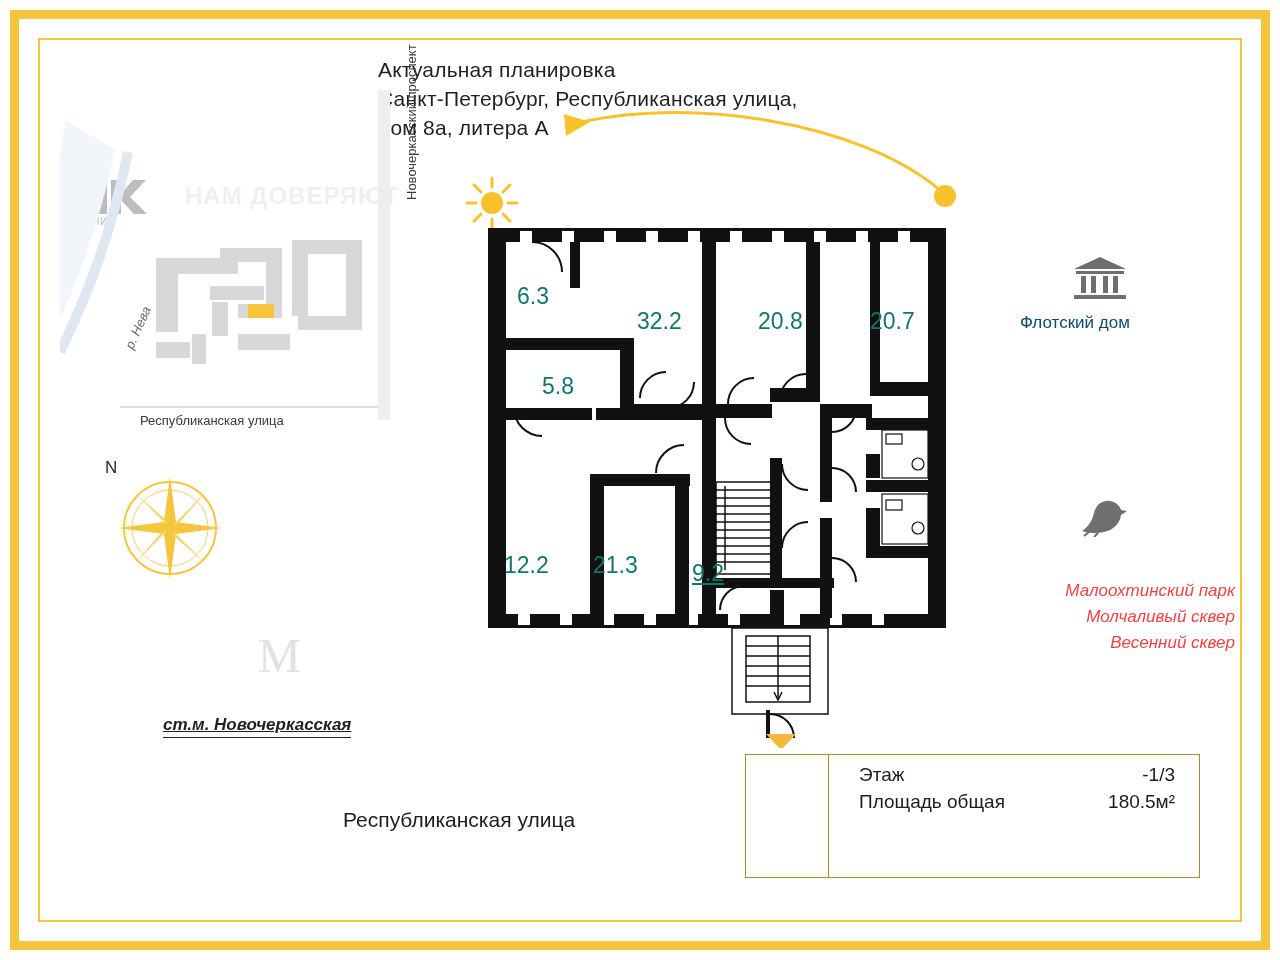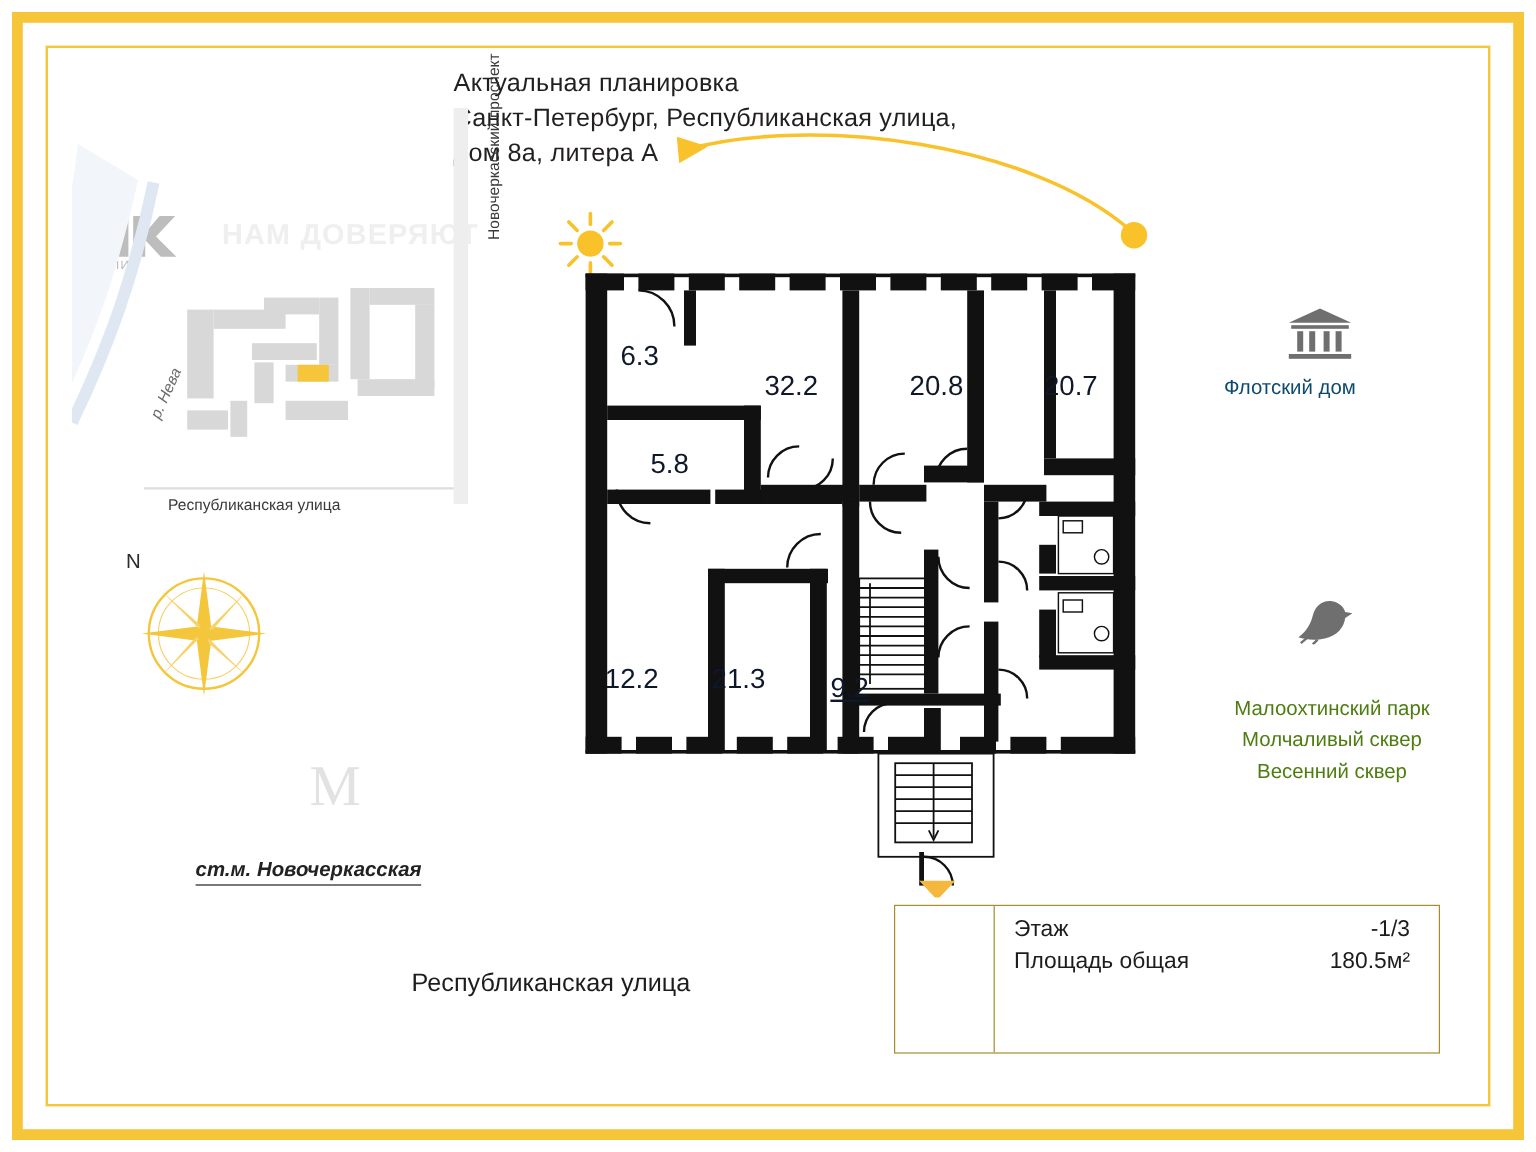--- a/index.html
+++ b/index.html
@@ -119,20 +119,21 @@
   }
   .metro-label {
     position: absolute;
     left: 163px; top: 715px;
     font-size: 17px;
     font-style: italic;
     font-weight: bold;
     color: #222;
     border-bottom: 1px solid #222;
     padding-bottom: 2px;
+    text-decoration: underline;
   }
   .bottom-street {
     position: absolute;
     left: 343px; top: 808px;
     font-size: 21px;
     color: #1d1d1d;
   }
   
   .poi-bank-icon {
     position: absolute;
@@ -147,23 +148,24 @@
   }
   .poi-bird-icon {
     position: absolute;
     left: 1076px; top: 497px;
     width: 52px; height: 40px;
   }
   .poi-parks {
     position: absolute;
     left: 985px; top: 578px;
     width: 250px;
-    text-align: center;
+    text-align: right;
     font-size: 17px;
-    color: #4d7c0f;
+    font-style: italic;
+    color: #ef4444;
     line-height: 26px;
     white-space: pre-line;
   }
   
   .sun {
     position: absolute;
     left: 464px; top: 175px;
     width: 56px; height: 56px;
   }
   
@@ -174,31 +176,32 @@
   }
   
   .plan {
     position: absolute;
     left: 470px; top: 218px;
     width: 500px; height: 530px;
   }
   .room-label {
     position: absolute;
     font-size: 23px;
-    color: #0f172a;
+    color: #0f766e;
     font-family: "Liberation Sans", sans-serif;
   }
   
   .info-table {
     position: absolute;
     left: 745px; top: 754px;
     width: 455px; height: 124px;
     border: 1px solid #a88c2a;
     box-sizing: border-box;
     display: flex;
+    gap: 14px;
   }
   .info-col-left {
     width: 83px;
     border-right: 1px solid #a88c2a;
     box-sizing: border-box;
   }
   .info-col-right {
     flex: 1;
     box-sizing: border-box;
     padding: 6px 14px 6px 16px;

